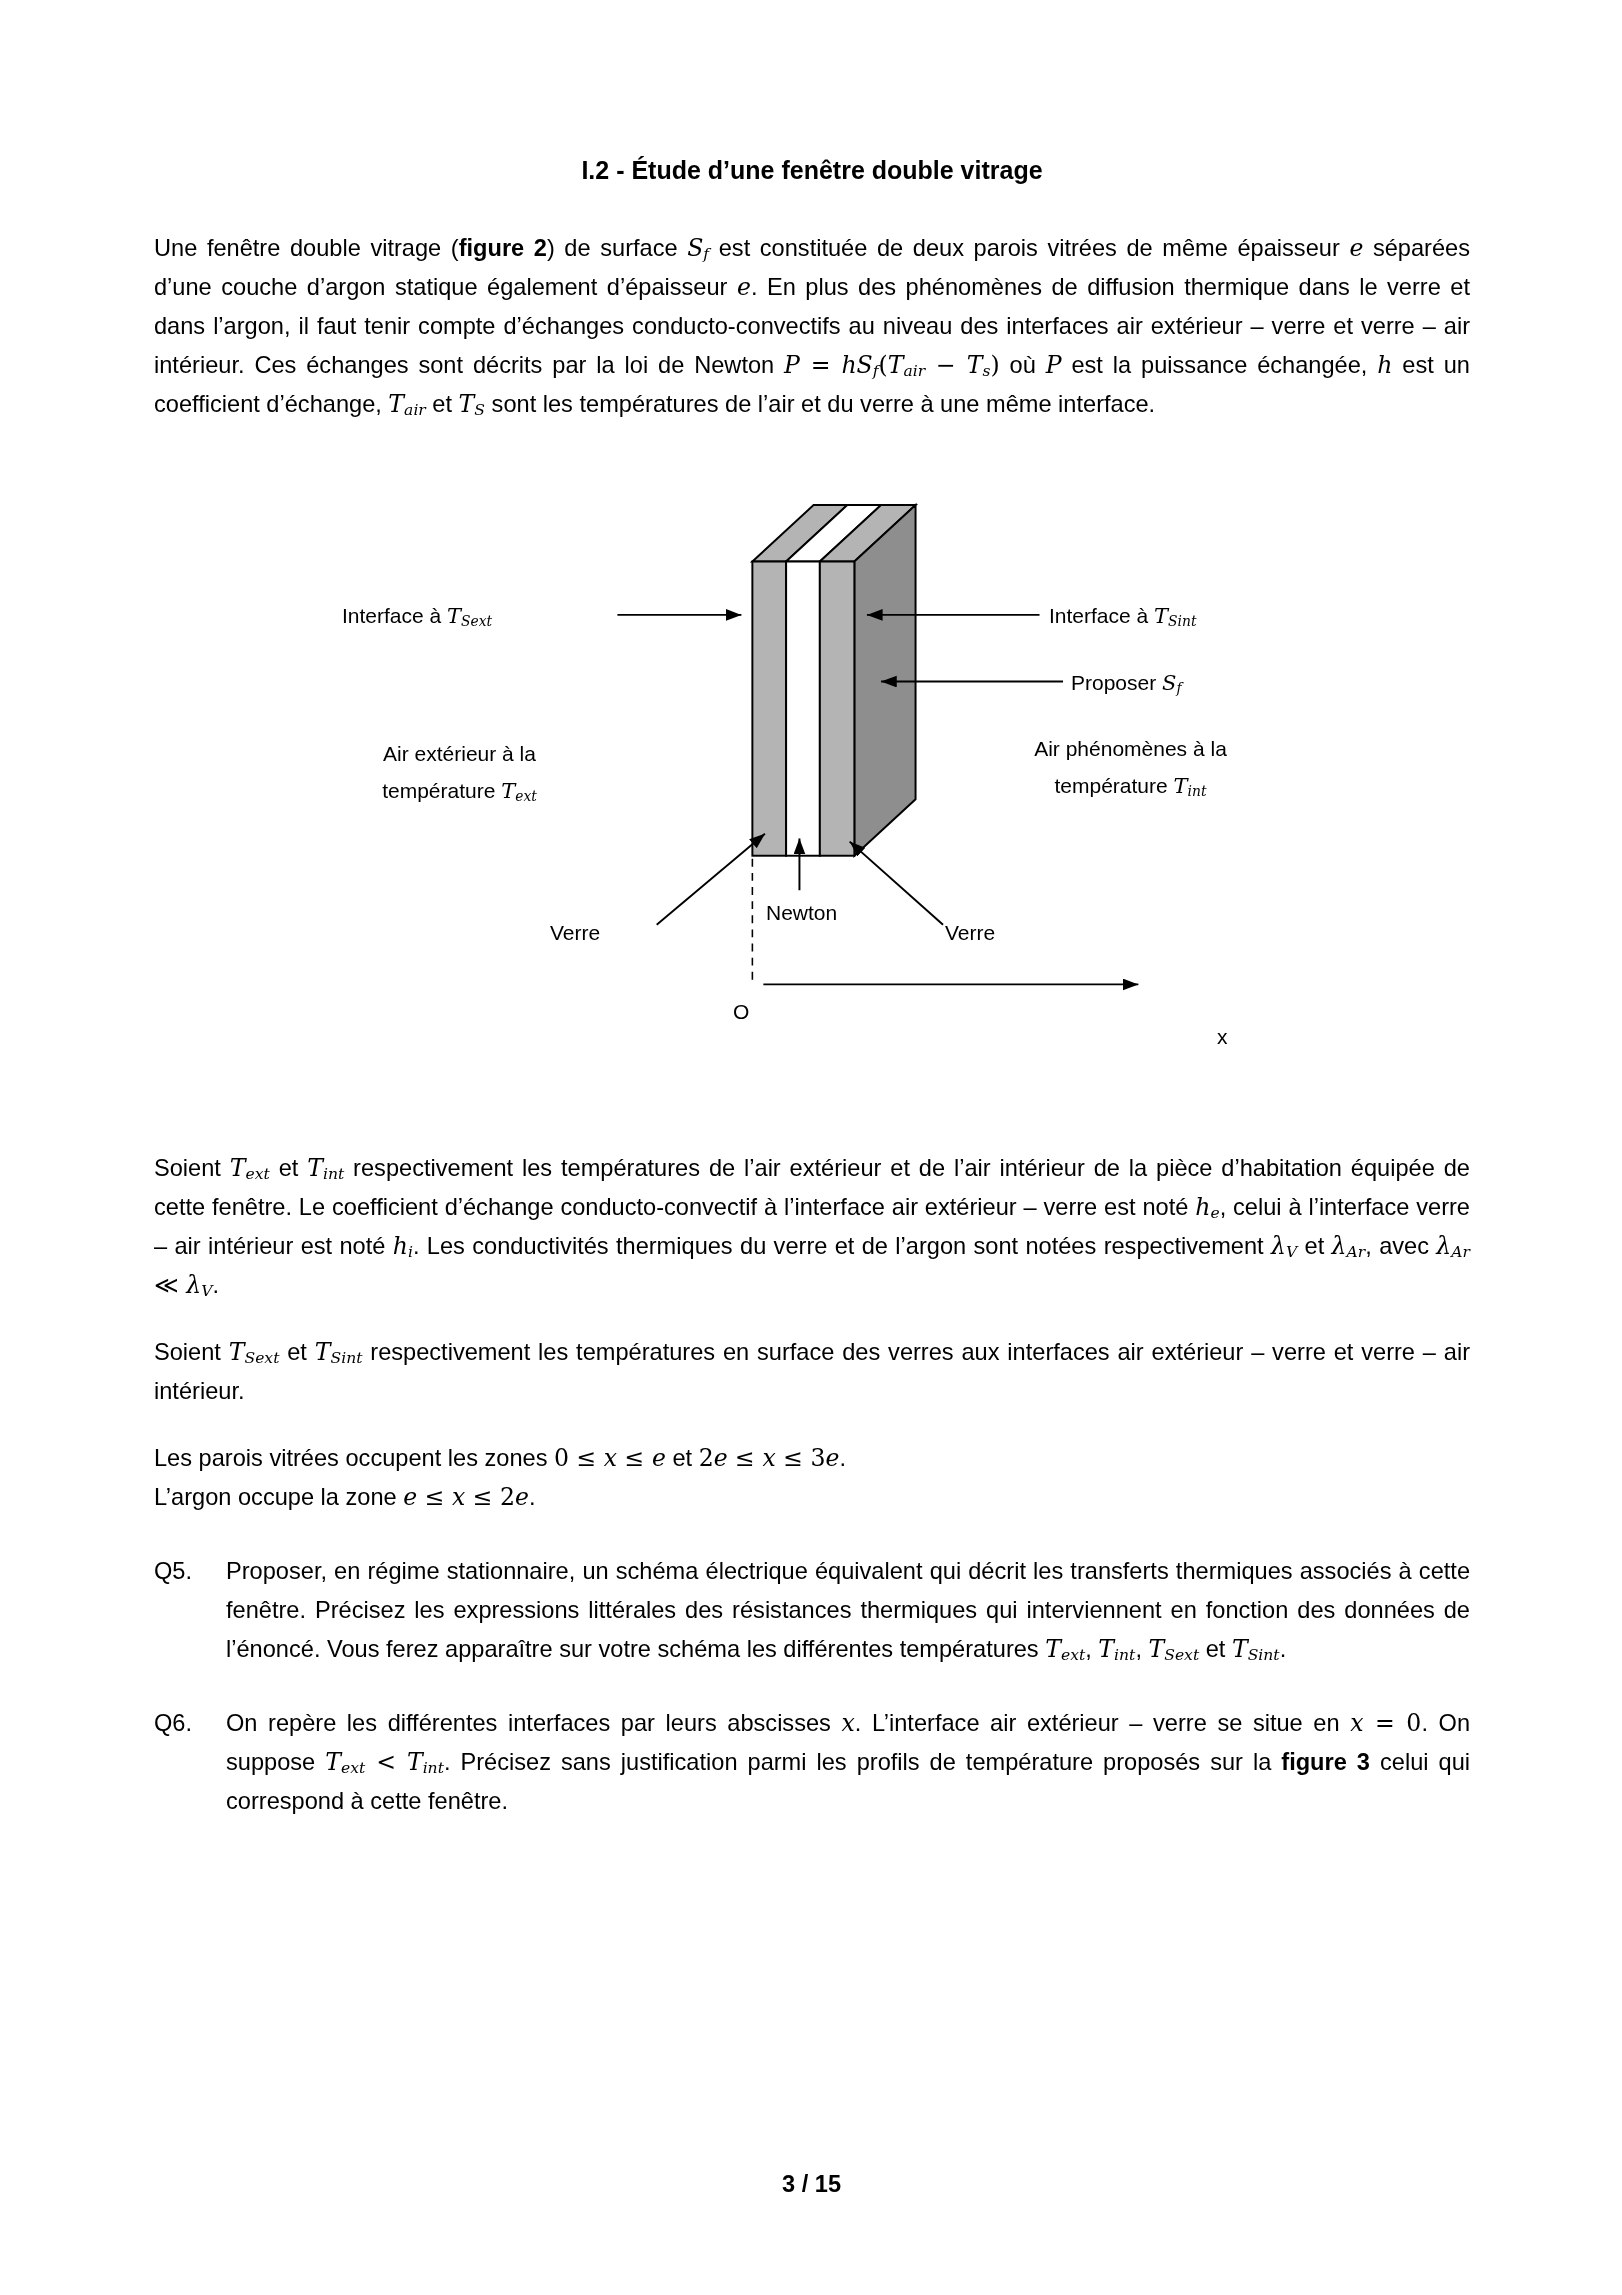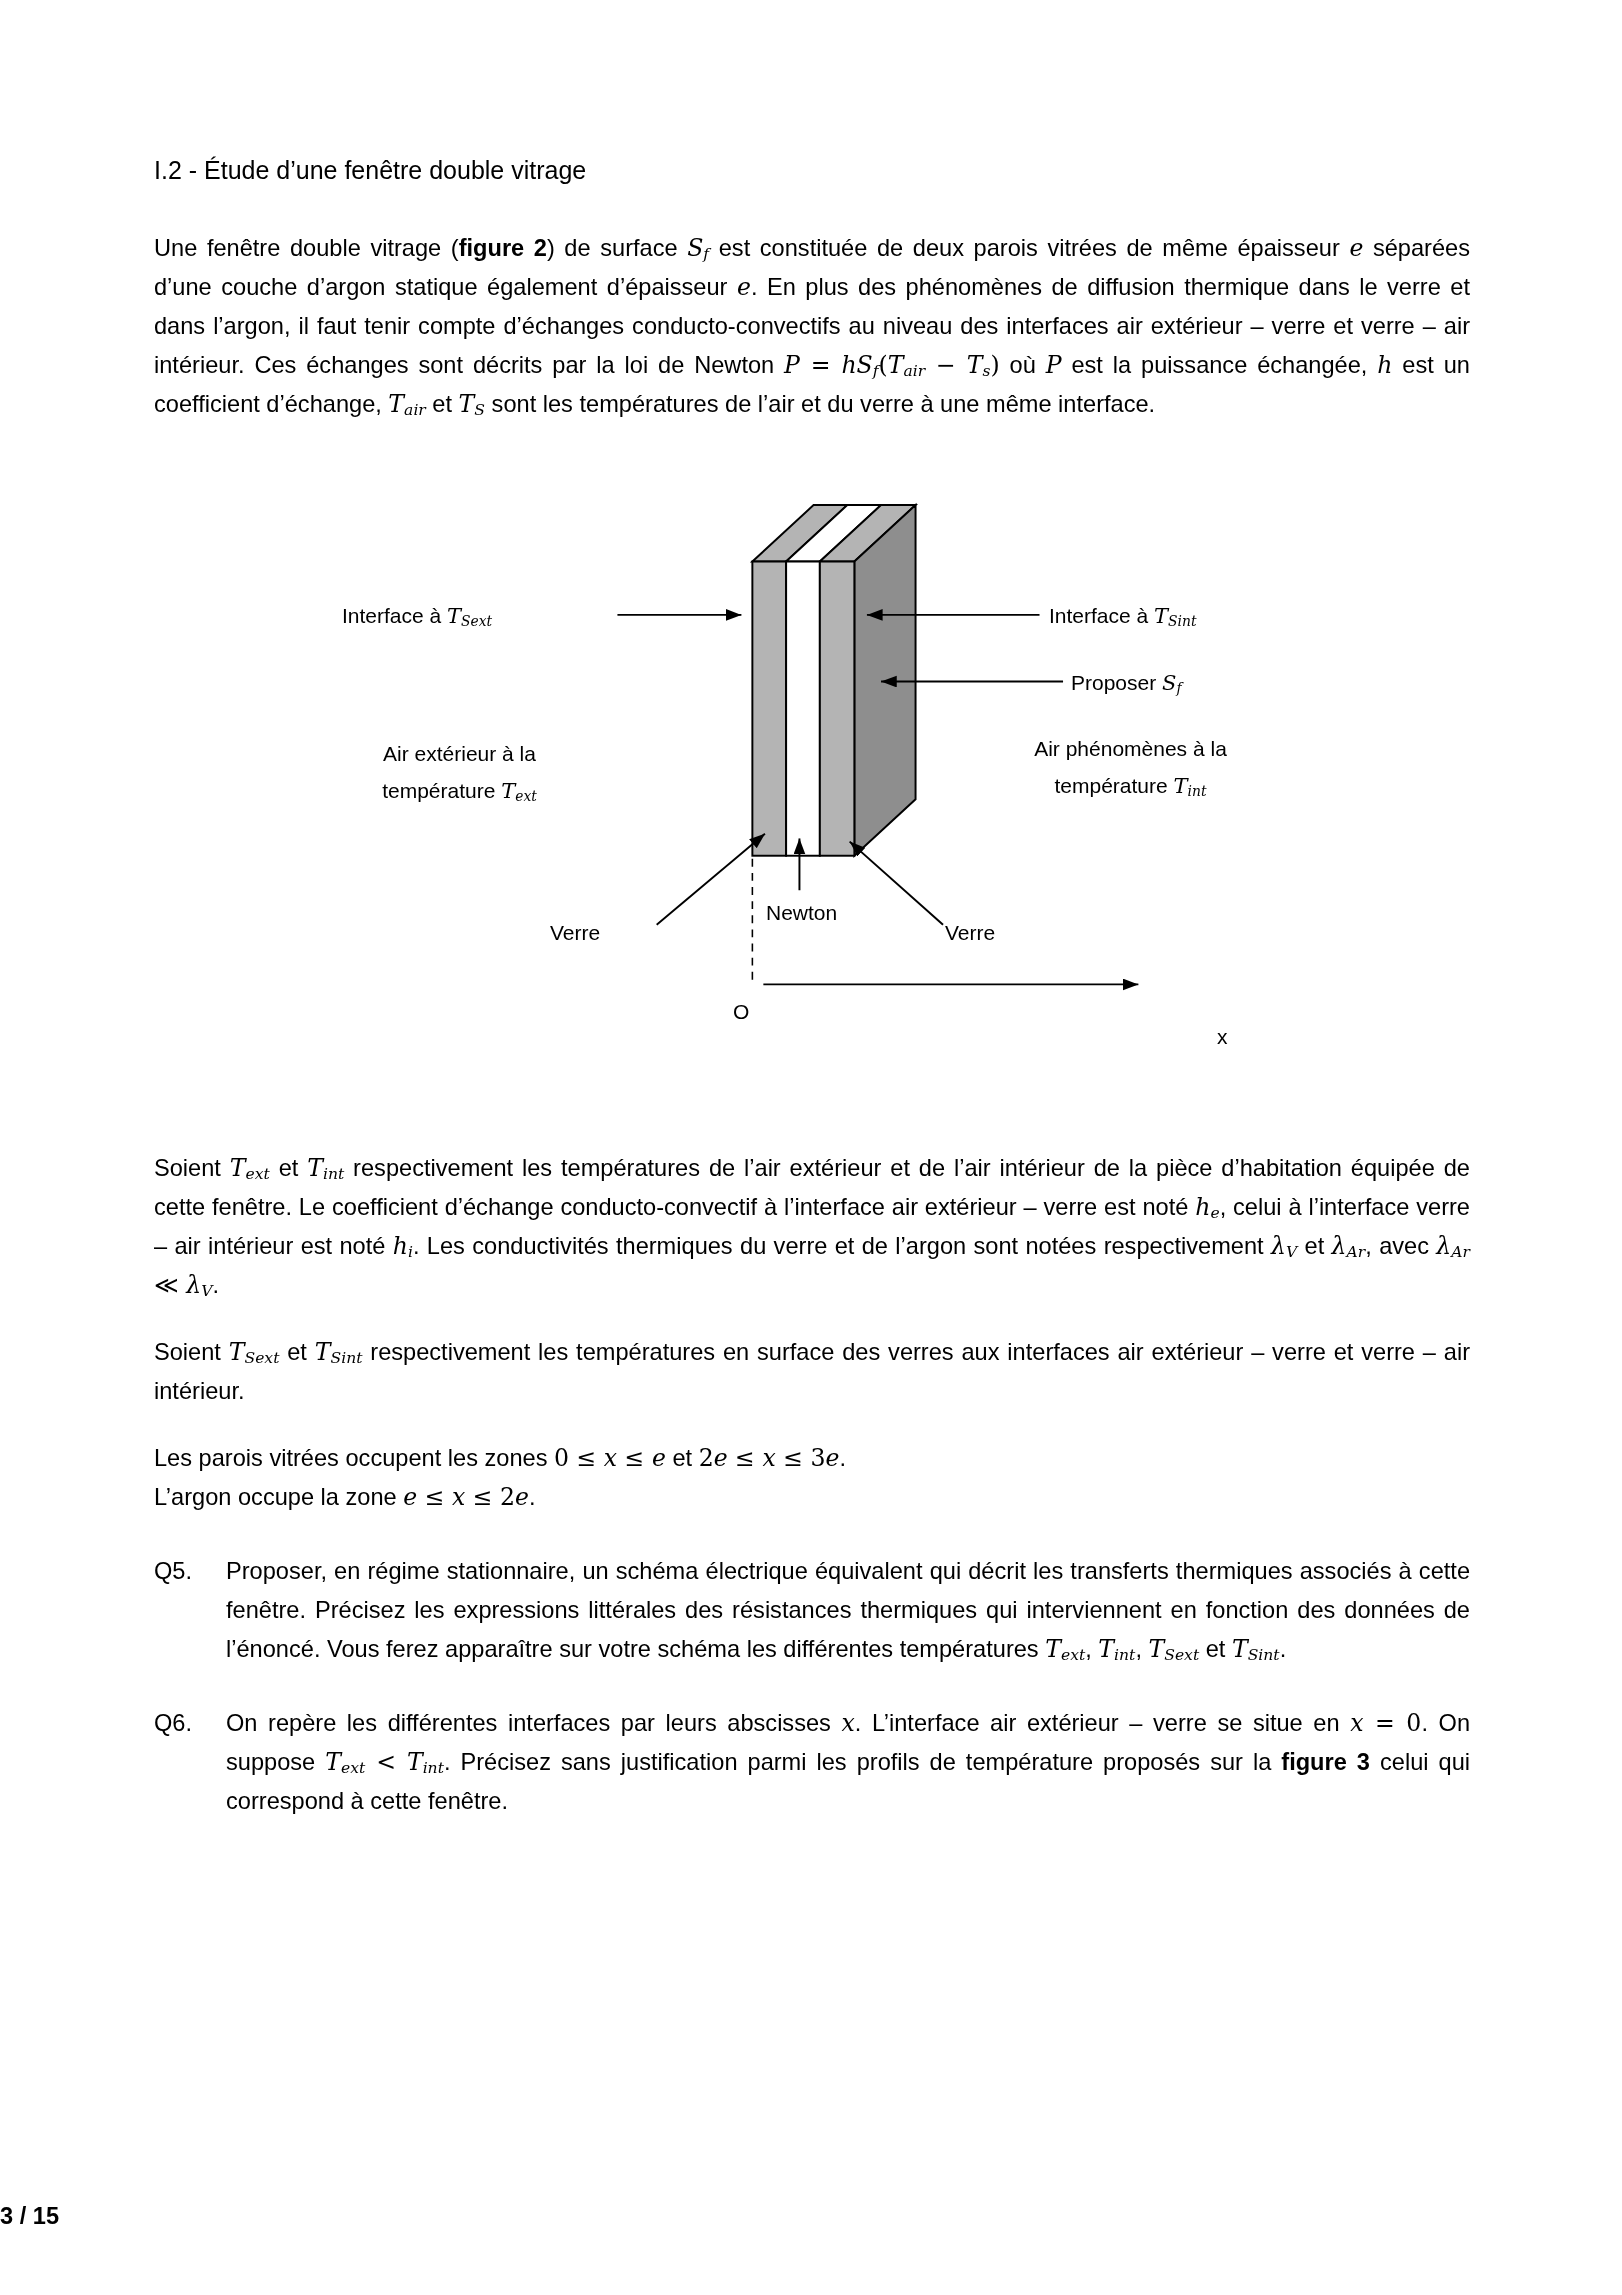--- a/index.html
+++ b/index.html
@@ -6,21 +6,21 @@
   html,body { background:#9a9a9a; }
   body { font-family:"Liberation Sans", sans-serif; }
   .page {
     position:relative; width:1623px; height:2295px;
     background:#ffffff; color:#000000; margin:0 auto; overflow:hidden;
   }
   .content {
     position:absolute; left:154px; top:154px; width:1316px;
     font-size:23.6px; line-height:39px;
   }
-  h1.title { font-size:25px; line-height:33px; font-weight:normal; }
+  h1.title { font-size:25px; line-height:33px; font-weight:bold;text-align:center; }
   .just { text-align:justify; }
   .p-intro { margin-top:42px; }
   .p-s1 { margin-top:94px; }
   .p-s2 { margin-top:28px; }
   .p-z  { margin-top:28px; }
   .q { display:flex; margin-top:35px; }
   .q-label { width:72px; flex:none; font-weight:normal; }
   .q-body { flex:1; }
 
   
@@ -34,21 +34,21 @@
 
   
   .figure { position:relative; width:1316px; height:568px; margin-top:63px; }
   .figure svg { position:absolute; left:0; top:0; }
   .fl { position:absolute; white-space:nowrap; font-size:21px; line-height:37px; }
   .fl.center { white-space:normal; text-align:center; }
   .caption { text-align:center; margin-top:69px; }
 
   .footer {
     position:absolute; left:0; right:0; top:2171px;
-    text-align:left; font-size:23.6px; font-weight:bold; color:#000;margin-top:32px;
+    text-align:center; font-size:23.6px; font-weight:bold; color:#000;
   }
 </style>
 </head>
 <body>
 
 <div class="page">
   <div class="content">
 
     <h1 class="title">I.2 - Étude d’une fenêtre double vitrage</h1>
 

